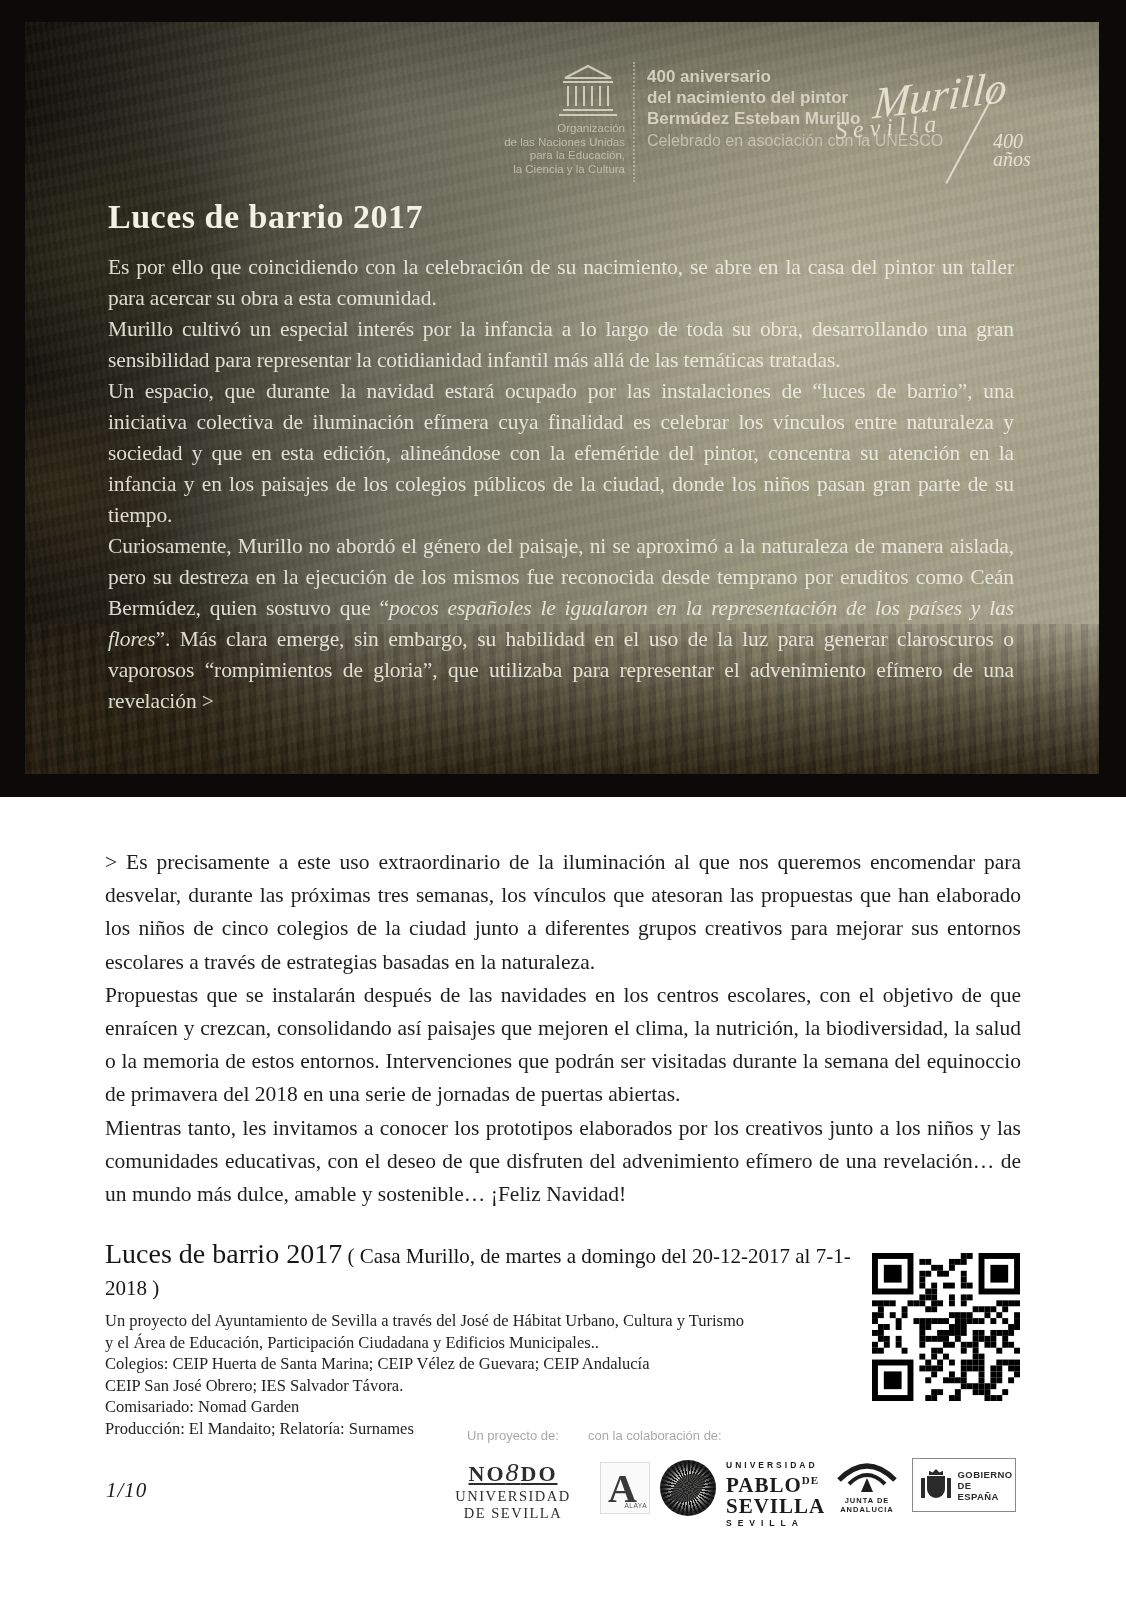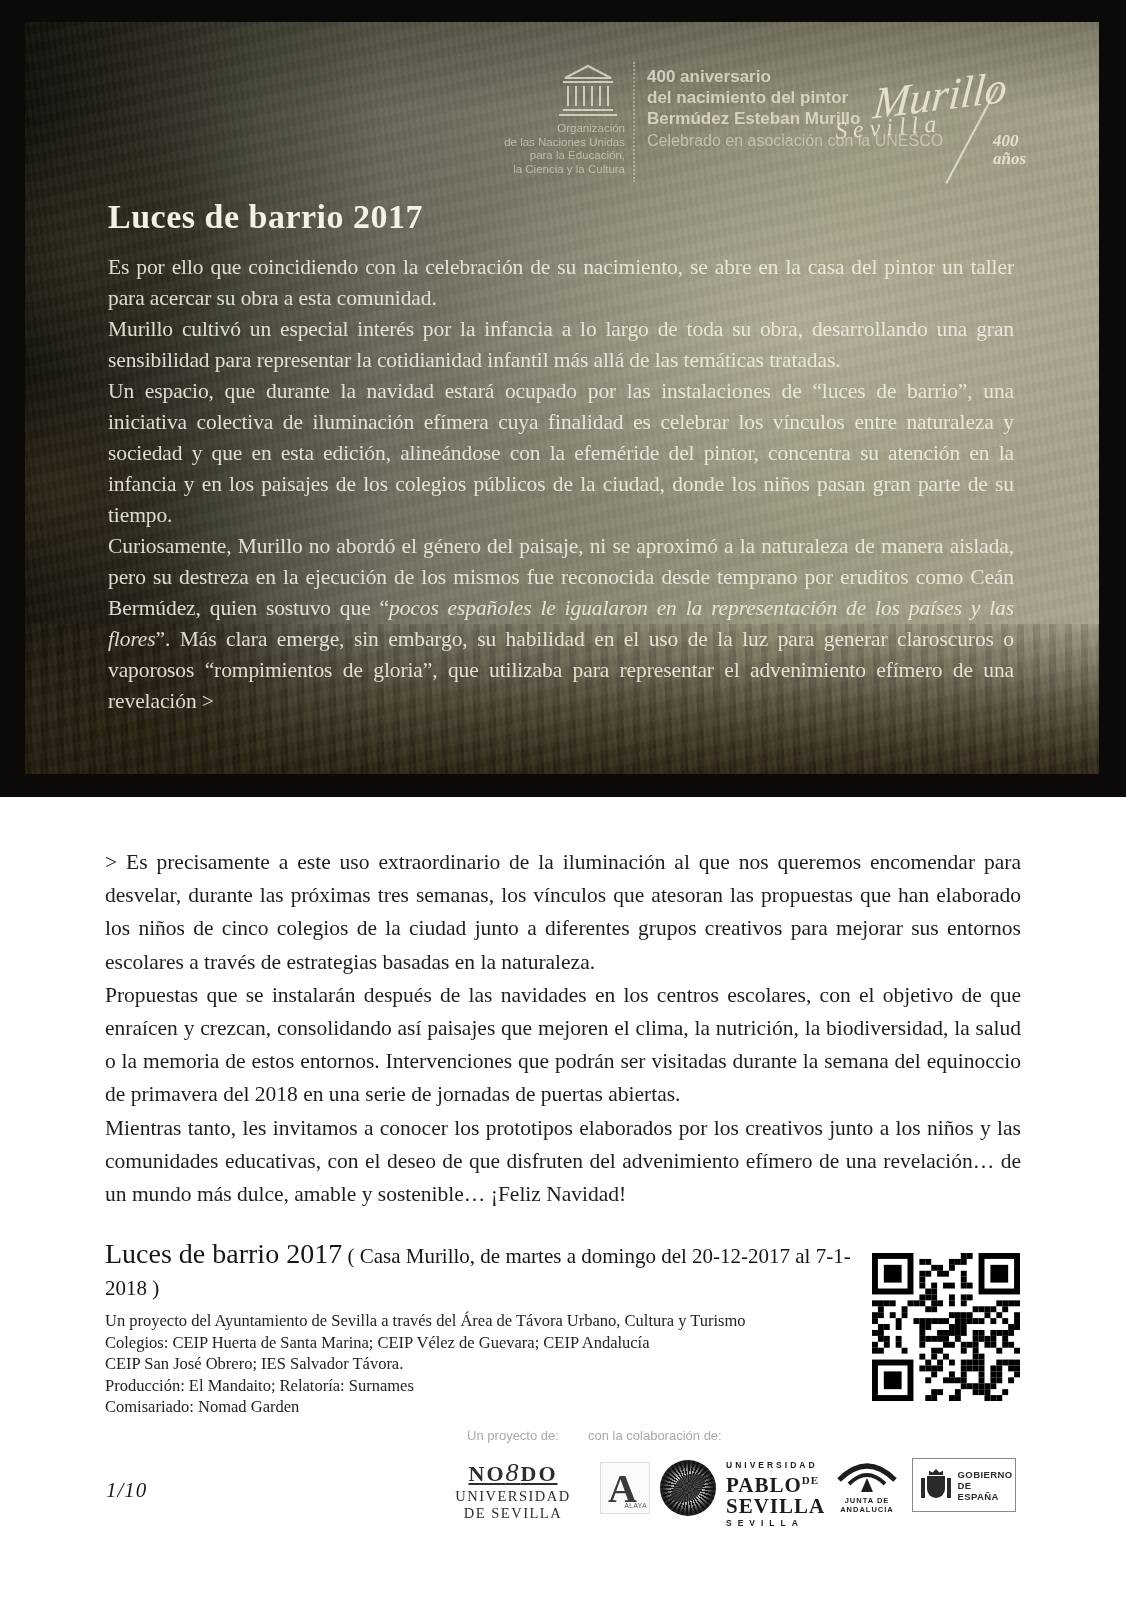--- a/index.html
+++ b/index.html
@@ -45,21 +45,21 @@
   .unesco-logo { left:528px; top:42px; width:70px; height:56px; }
   .unesco-org { left:408px; top:100px; width:192px; text-align:right; font-size:11.5px; line-height:13.5px; color:rgba(213,209,192,.75); }
   .hdr-divider { position:absolute; left:608px; top:40px; height:120px; width:0; border-left:2px dotted rgba(213,209,192,.55); }
   .anniv { left:622px; top:44px; }
   .anniv .b { font-weight:bold; font-size:17px; line-height:21px; }
   .anniv .s { font-size:16px; line-height:17px; margin-top:3px; color:rgba(213,209,192,.75); }
   .sig-wrap { left:790px; top:30px; width:240px; height:140px; font-family:"Liberation Serif", serif; }
   .sig-name { position:absolute; left:58px; top:18px; font-style:italic; font-size:44px; transform:rotate(-7deg) skewX(-12deg); color:rgba(236,232,216,.9); white-space:nowrap; }
   .sig-city { position:absolute; left:20px; top:62px; font-style:italic; font-size:24px; letter-spacing:6px; transform:rotate(-4deg); color:rgba(236,232,216,.85); }
   .sig-slash { position:absolute; left:156px; top:28px; width:2px; height:110px; background:rgba(236,232,216,.8); transform:rotate(28deg); }
-  .sig-years { position:absolute; left:178px; top:80px; font-style:italic; font-weight:bold; font-size:17px; line-height:18px; color:rgba(236,232,216,.9); }
+  .sig-years { position:absolute; left:178px; top:80px; font-style:italic; font-weight:normal; font-size:20px; line-height:18px; color:rgba(236,232,216,.9); }
 
   
   .poster-title { position:absolute; left:83px; top:176px; font-size:34px; font-weight:bold; letter-spacing:.5px; color:#f3f0e4; }
   .poster-copy {
     position:absolute; left:83px; top:230px; width:906px;
     font-size:21.5px; line-height:31px; letter-spacing:-0.1px;
     text-align:justify; color:rgba(241,238,226,.9);
   }
   .poster-copy p { margin:0; }
   .poster-copy .q { font-style:italic; }
@@ -183,25 +183,26 @@
     <p>&gt; Es precisamente a este uso extraordinario de la iluminación al que nos queremos encomendar para desvelar, durante las próximas tres semanas, los vínculos que atesoran las propuestas que han elaborado los niños de cinco colegios de la ciudad junto a diferentes grupos creativos para mejorar sus entornos escolares a través de estrategias basadas en la naturaleza.</p>
     <p>Propuestas que se instalarán después de las navidades en los centros escolares, con el objetivo de que enraícen y crezcan, consolidando así paisajes que mejoren el clima, la nutrición, la biodiversidad, la salud o la memoria de estos entornos. Intervenciones que podrán ser visitadas durante la semana del equinoccio de primavera del 2018 en una serie de jornadas de puertas abiertas.</p>
     <p>Mientras tanto, les invitamos a conocer los prototipos elaborados por los creativos junto a los niños y las comunidades educativas, con el deseo de que disfruten del advenimiento efímero de una revelación… de un mundo más dulce, amable y sostenible… ¡Feliz Navidad!</p>
   </div>
 
   <div class="info">
     <div class="info-title-row">
       <span>Luces de barrio 2017</span><span class="info-venue"> ( Casa Murillo, de martes a domingo del 20-12-2017 al 7-1-2018 )</span>
     </div>
     <div class="credits">
-      <span>Un proyecto del Ayuntamiento de Sevilla a través del Área de Távora Urbano, Cultura y Turismo</span>
+      <span>Un proyecto del Ayuntamiento de Sevilla a través del José de Hábitat Urbano, Cultura y Turismo</span>
+      <span>y el Área de Educación, Participación Ciudadana y Edificios Municipales..</span>
       <span>Colegios: CEIP Huerta de Santa Marina; CEIP Vélez de Guevara; CEIP Andalucía</span>
       <span>CEIP San José Obrero; IES Salvador Távora.</span>
+      <span>Comisariado: Nomad Garden</span>
       <span>Producción: El Mandaito; Relatoría: Surnames</span>
-      <span>Comisariado: Nomad Garden</span>
     </div>
   </div>
 
   <svg class="qr" id="qr-svg" viewBox="0 0 25 25">
       <rect width="25" height="25" fill="#fff"></rect>
       <rect x="15" y="0" width="1" height="1" fill="#000"></rect>
       <rect x="16" y="0" width="1" height="1" fill="#000"></rect>
       <rect x="8" y="1" width="1" height="1" fill="#000"></rect>
       <rect x="9" y="1" width="1" height="1" fill="#000"></rect>
       <rect x="13" y="1" width="1" height="1" fill="#000"></rect>

